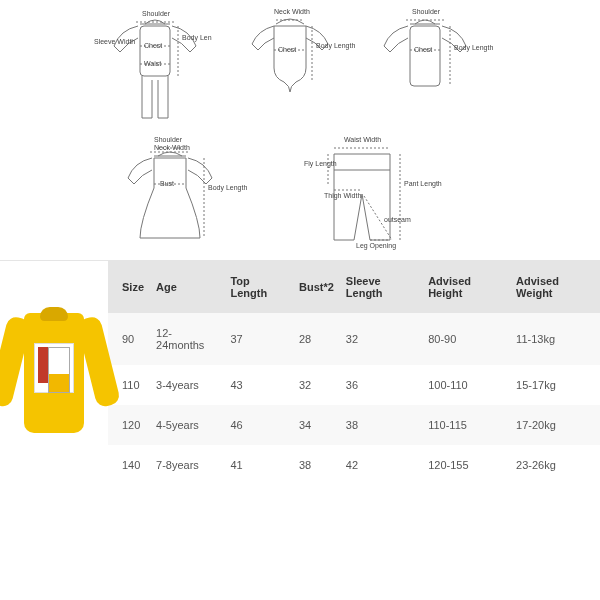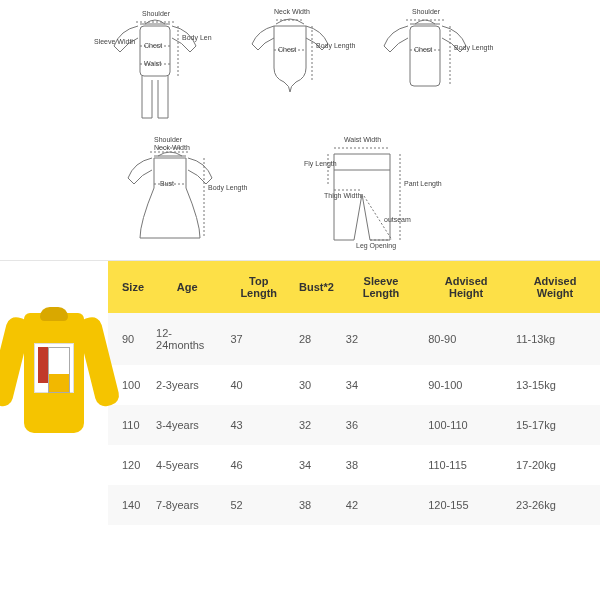--- a/index.html
+++ b/index.html
@@ -104,25 +104,25 @@
   .table-col {
     flex: 1;
     overflow: hidden;
   }
   table {
     width: 100%;
     border-collapse: collapse;
     font-size: 11px;
   }
   thead th {
-    text-align: center;
+    text-align: left;
     font-weight: 700;
     padding: 14px 6px;
     color: #333;
-    background: #fde047;
+    background: #e5e5e5;
   }
   tbody td {
     padding: 14px 6px;
     color: #555;
   }
   tbody tr:nth-child(odd) { background: #f8f8f8; }
   tbody tr:nth-child(even) { background: #ffffff; }
   th:first-child, td:first-child { padding-left: 14px; }
 </style>
 </head>
@@ -264,50 +264,41 @@
         <tr>
           <td>90</td>
           <td>12-24months</td>
           <td>37</td>
           <td>28</td>
           <td>32</td>
           <td>80-90</td>
           <td>11-13kg</td>
         </tr>
         <tr>
-          <td>100</td>
-          <td>2-3years</td>
-          <td>40</td>
-          <td>30</td>
-          <td>34</td>
-          <td>90-100</td>
-          <td>13-15kg</td>
-        </tr>
-        <tr>
           <td>110</td>
           <td>3-4years</td>
           <td>43</td>
           <td>32</td>
           <td>36</td>
           <td>100-110</td>
           <td>15-17kg</td>
         </tr>
         <tr>
           <td>120</td>
           <td>4-5years</td>
           <td>46</td>
           <td>34</td>
           <td>38</td>
           <td>110-115</td>
           <td>17-20kg</td>
         </tr>
         <tr>
           <td>140</td>
           <td>7-8years</td>
-          <td>52</td>
+          <td>41</td>
           <td>38</td>
           <td>42</td>
           <td>120-155</td>
           <td>23-26kg</td>
         </tr>
       </tbody>
     </table>
   </div>
 </div>
 

